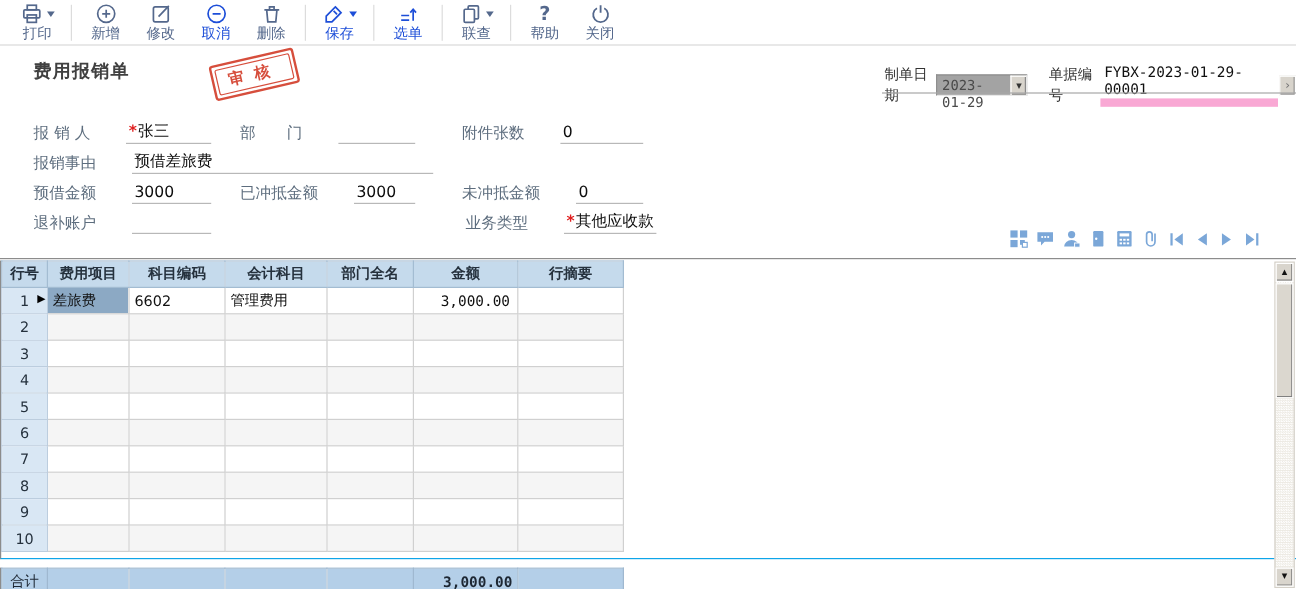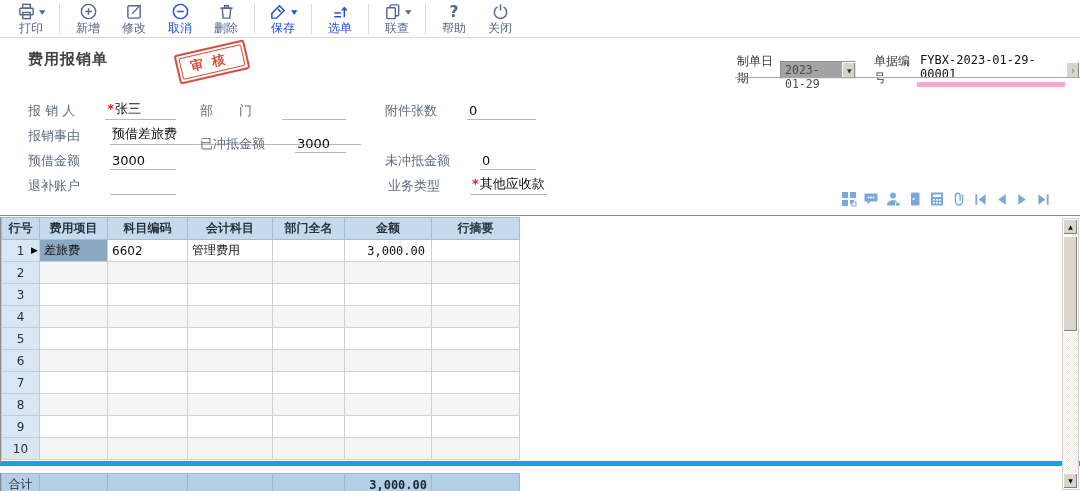--- a/index.html
+++ b/index.html
@@ -29,21 +29,21 @@
                font-size:12px; color:#333; }
   .combo { display:inline-flex; margin:0 6px 0 5px; border:1px solid #8f8f8f;
            border-right-color:#e8e8e8; border-bottom-color:#e8e8e8; background:#a3a3a3; height:18px; }
   .combo-text { padding:1px 4px 0 4px; font-family:"DejaVu Sans Mono",monospace; font-size:11.5px;
                 color:#4a4a4a; }
   .combo-btn { width:16px; background:#d8d4cc; border-left:1px solid #fff; font-size:6px;
                display:flex; align-items:center; justify-content:center; color:#333;
                border-top:1px solid #fff; box-shadow:inset -1px -1px 0 #8a8a8a; }
   .docno-label { margin-left:12px; }
   .docno-value { font-family:"DejaVu Sans Mono",monospace; font-size:12px; color:#101010;
-                 border-bottom:5px solid #f9a8d4; min-width:148px; padding:0 3px 1px 3px; margin-left:5px; }
+                 border-bottom:7px solid #f9a8d4; min-width:148px; padding:0 3px 1px 3px; margin-left:5px; }
   .docno-btn { width:17px; height:17px; background:#d8d4cc; border:1px solid #fff;
                box-shadow:inset -1px -1px 0 #8a8a8a; color:#777; font-size:10px; line-height:15px;
                text-align:center; margin-left:1px; cursor:pointer; }
   .hdr-underline { position:absolute; top:77px; left:735px; width:345px; border-bottom:1px solid #a8a8a8; }
 
   
   .fpair { position:absolute; display:flex; align-items:flex-end; font-size:13px; height:19px;gap:25px; }
   .flabel { color:#5d6d7e; margin-right:5px; white-space:pre; flex:none; }
   .fvalue { flex:1; border-bottom:1px solid #b8b8b8; color:#0d0d0d; padding:0 2px 1px 2px;
             white-space:nowrap; min-height:16px; }
@@ -51,21 +51,21 @@
 
   
   .grid-icons { position:absolute; top:191px; right:29px; display:flex; gap:6px;
                 align-items:center; color:#7ba7d8; }
   .gico { display:flex; cursor:pointer; }
 
   
   .table-area { position:absolute; top:215px; left:0; width:1080px; height:276px;
                 border-top:1px solid #8c8c8c; background:#fff; }
   .rows-viewport { position:absolute; top:1px; left:0; width:1080px; height:249px;
-                   border-bottom:5px solid #0ea5e9; border-left:1px solid #8c8c8c; }
+                   border-bottom:1px solid #0ea5e9; border-left:1px solid #8c8c8c; }
   table { border-collapse:collapse; table-layout:fixed; font-size:12px; }
   .main-table th { background:#c5daec; border:1px solid #a3bcd2; height:22px; font-weight:bold;
                    color:#25313d; text-align:center; padding:0 2px; overflow:hidden; white-space:nowrap; }
   .main-table td { border:1px solid #d0d0d0; height:22px; padding:0 4px; color:#101010;
                    overflow:hidden; white-space:nowrap; background:#fff; }
   .main-table tr.alt td { background:#f5f5f5; }
   .main-table td.rownum, .main-table tr.alt td.rownum
                 { background:#d9e7f4; border-color:#bccdde; text-align:center; color:#25313d;
                   position:relative; padding:0 2px; }
   .rowmark { position:absolute; right:1px; top:4px; font-size:9px; color:#000; line-height:12px; }
@@ -246,21 +246,21 @@
     <span class="fvalue">0</span>
   </div>
   <div class="fpair" style="left:28px; top:126px; width:333px;">
     <span class="flabel">报销事由</span>
     <span class="fvalue">预借差旅费</span>
   </div>
   <div class="fpair" style="left:28px; top:151px; width:148px;justify-content:center;">
     <span class="flabel">预借金额</span>
     <span class="fvalue">3000</span>
   </div>
-  <div class="fpair" style="left:200px; top:134px; width:146px;">
+  <div class="fpair" style="left:200px; top:151px; width:146px;">
     <span class="flabel">已冲抵金额</span>
     <span class="fvalue">3000</span>
   </div>
   <div class="fpair" style="left:385px; top:151px; width:151px;">
     <span class="flabel">未冲抵金额</span>
     <span class="fvalue">0</span>
   </div>
   <div class="fpair" style="left:28px; top:176px; width:148px;">
     <span class="flabel">退补账户</span>
     <span class="fvalue"></span>

